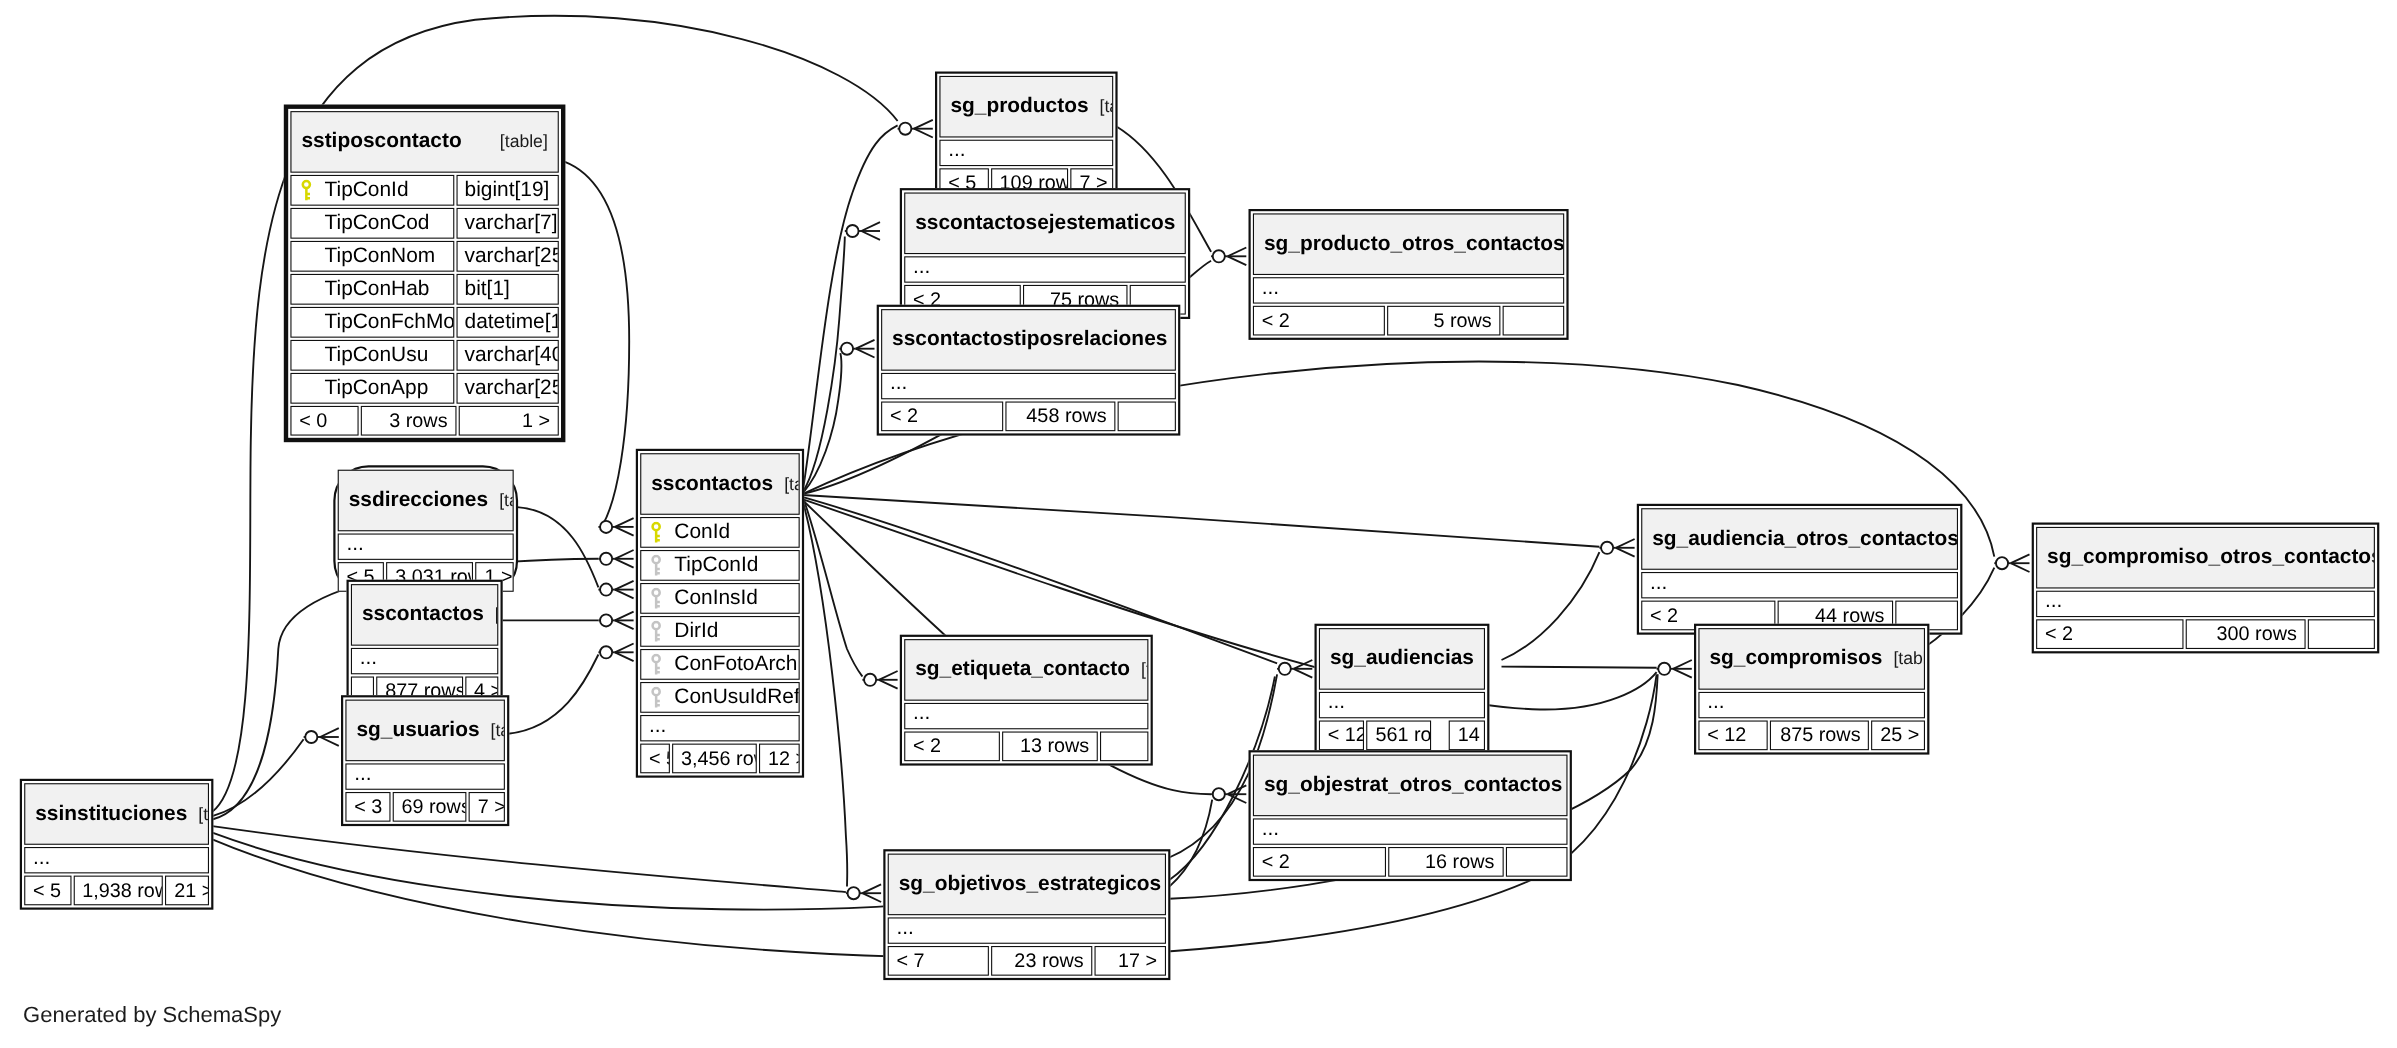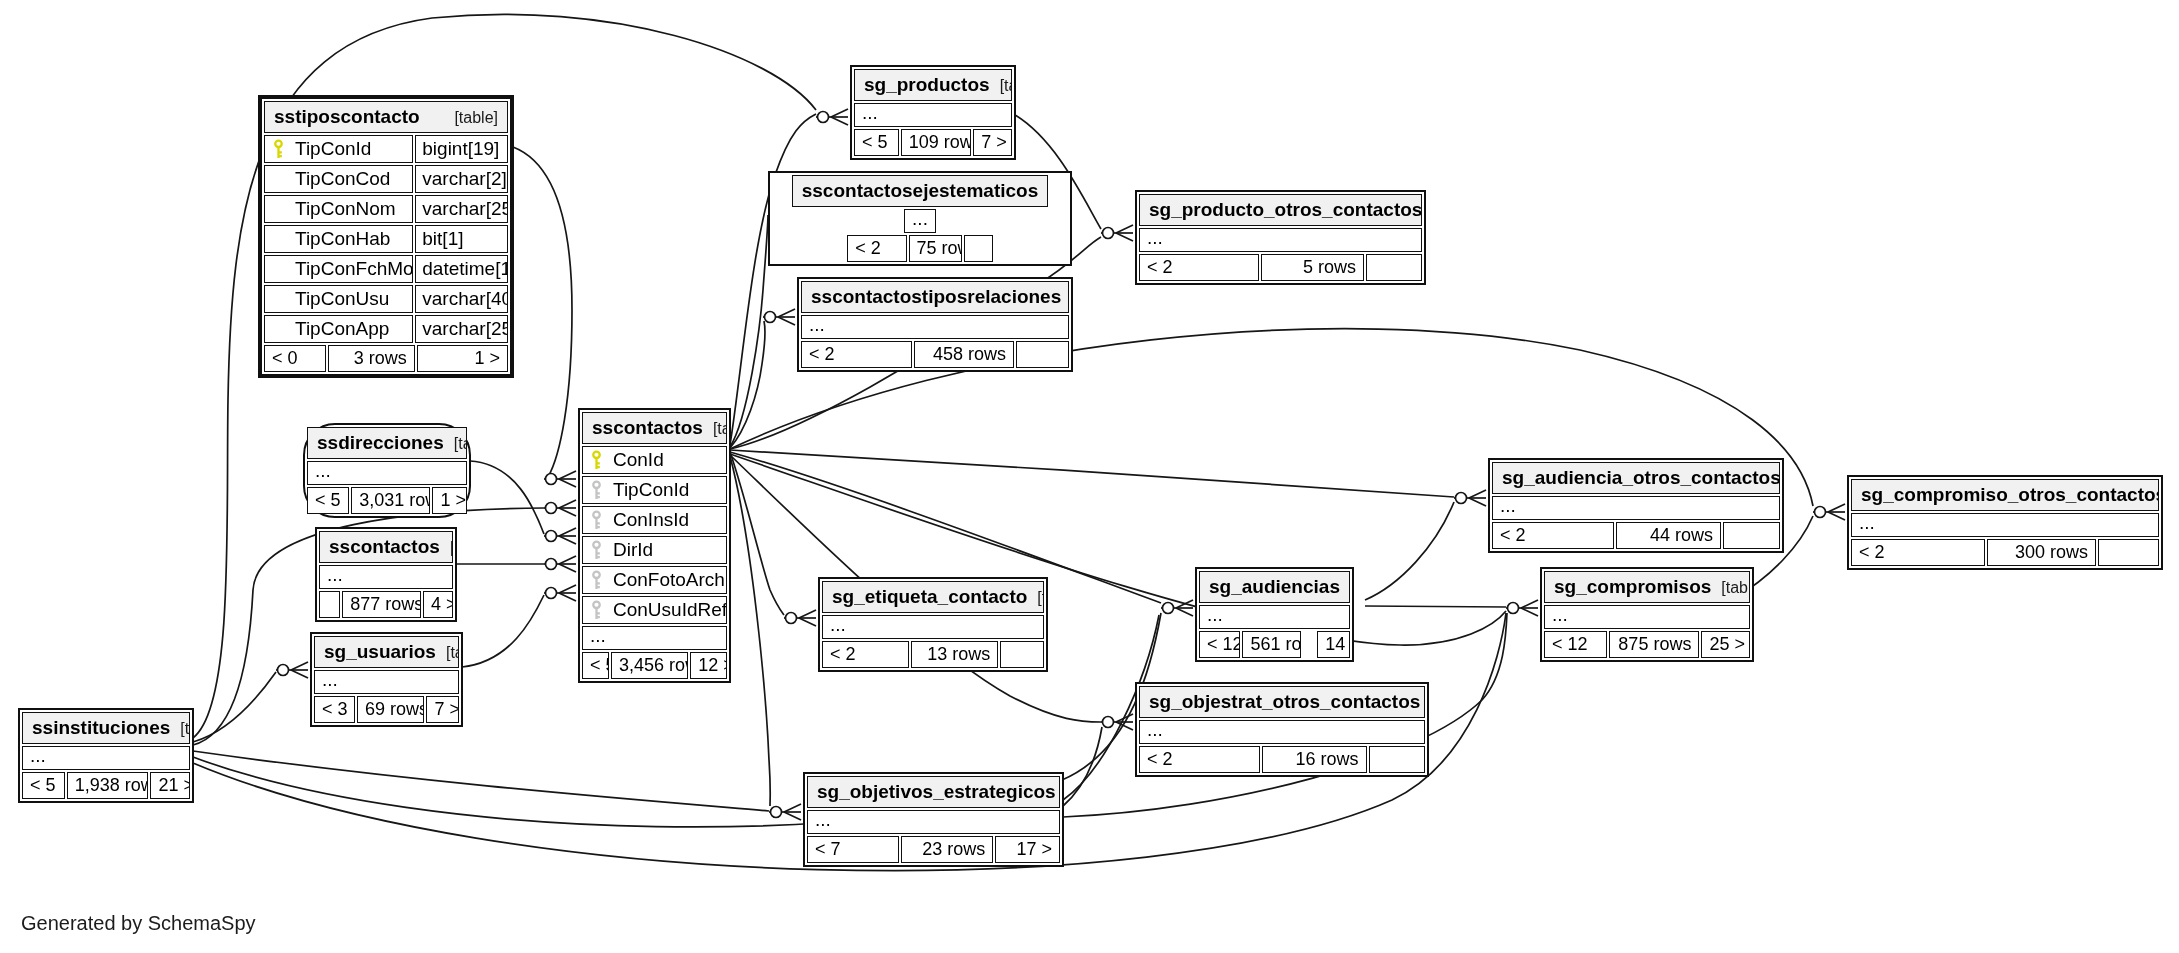--- a/index.html
+++ b/index.html
@@ -3,21 +3,21 @@
 <meta charset="utf-8">
 <style>
   html,body{margin:0;padding:0;background:#fff;font-family:"Liberation Sans",sans-serif;}
   .canvas{position:relative;width:2179px;height:953px;background:#ffffff;overflow:hidden;}
   #edges{position:absolute;left:0;top:0;}
   .tbl{position:absolute;box-sizing:border-box;border:2px solid #101010;background:#fff;
        padding:2px;display:flex;flex-direction:column;gap:2px;}
   .tbl.bold{border-width:4px;}
   .cell{box-sizing:border-box;border:1.5px solid #101010;background:#fff;overflow:hidden;}
   .hdr{display:flex;justify-content:space-between;align-items:baseline;background:#f1f1f1;
-       padding:4px 9px;gap:10px;}
+       padding:16px 9px;gap:10px;}
   .tname{font-weight:700;font-size:19px;color:#000;white-space:nowrap;}
   .ttag{font-size:16px;color:#1a1a1a;white-space:nowrap;}
   .crow{display:flex;gap:2px;}
   .cname-cell{flex:1;display:flex;align-items:center;gap:10px;padding:2px 7px;font-size:19px;color:#000;}
   .keyspot{width:13px;height:21px;flex:0 0 13px;}
   .keyspot.pk{color:#d8d800;}
   .keyspot.fk{color:#c4c4c4;}
   .keyspot.none{visibility:hidden;}
   .ctype-cell{width:38%;padding:2px 6px;font-size:19px;display:flex;align-items:center;color:#000;}
   .dots{padding:0 7px 5px 7px;font-size:19px;line-height:17px;color:#000;}
@@ -159,21 +159,21 @@
               </svg></span>
             <span>TipConId</span>
           </span>
           <span class="cell ctype-cell">bigint[19]</span>
         </div>
         <div class="crow">
           <span class="cell cname-cell">
             <span class="keyspot none"></span>
             <span>TipConCod</span>
           </span>
-          <span class="cell ctype-cell">varchar[2]</span>
+          <span class="cell ctype-cell">varchar[7]</span>
         </div>
         <div class="crow">
           <span class="cell cname-cell">
             <span class="keyspot none"></span>
             <span>TipConNom</span>
           </span>
           <span class="cell ctype-cell">varchar[255]</span>
         </div>
         <div class="crow">
           <span class="cell cname-cell">
@@ -280,21 +280,21 @@
           <span class="tname">sg_productos</span>
           <span class="ttag">[table]</span>
         </div>
         <div class="cell dots">...</div>
         <div class="foot">
           <span class="cell " style="width: 29%;">&lt; 5</span>
           <span class="cell fr" style="width: 46%;">109 rows</span>
           <span class="cell fr" style="width: 25%;">7 &gt;</span>
         </div>
       </div>
-      <div class="tbl" style="left: 768px; top: 171px; width: 304px; align-items: center;">
+      <div class="tbl" style="left: 818px; top: 171px; width: 264px;">
         <div class="cell hdr">
           <span class="tname">sscontactosejestematicos</span>
         </div>
         <div class="cell dots">...</div>
         <div class="foot">
           <span class="cell " style="width: 42%;">&lt; 2</span>
           <span class="cell fr" style="width: 38%;">75 rows</span>
           <span class="cell fr" style="width: 20%;">&nbsp;</span>
         </div>
       </div>

